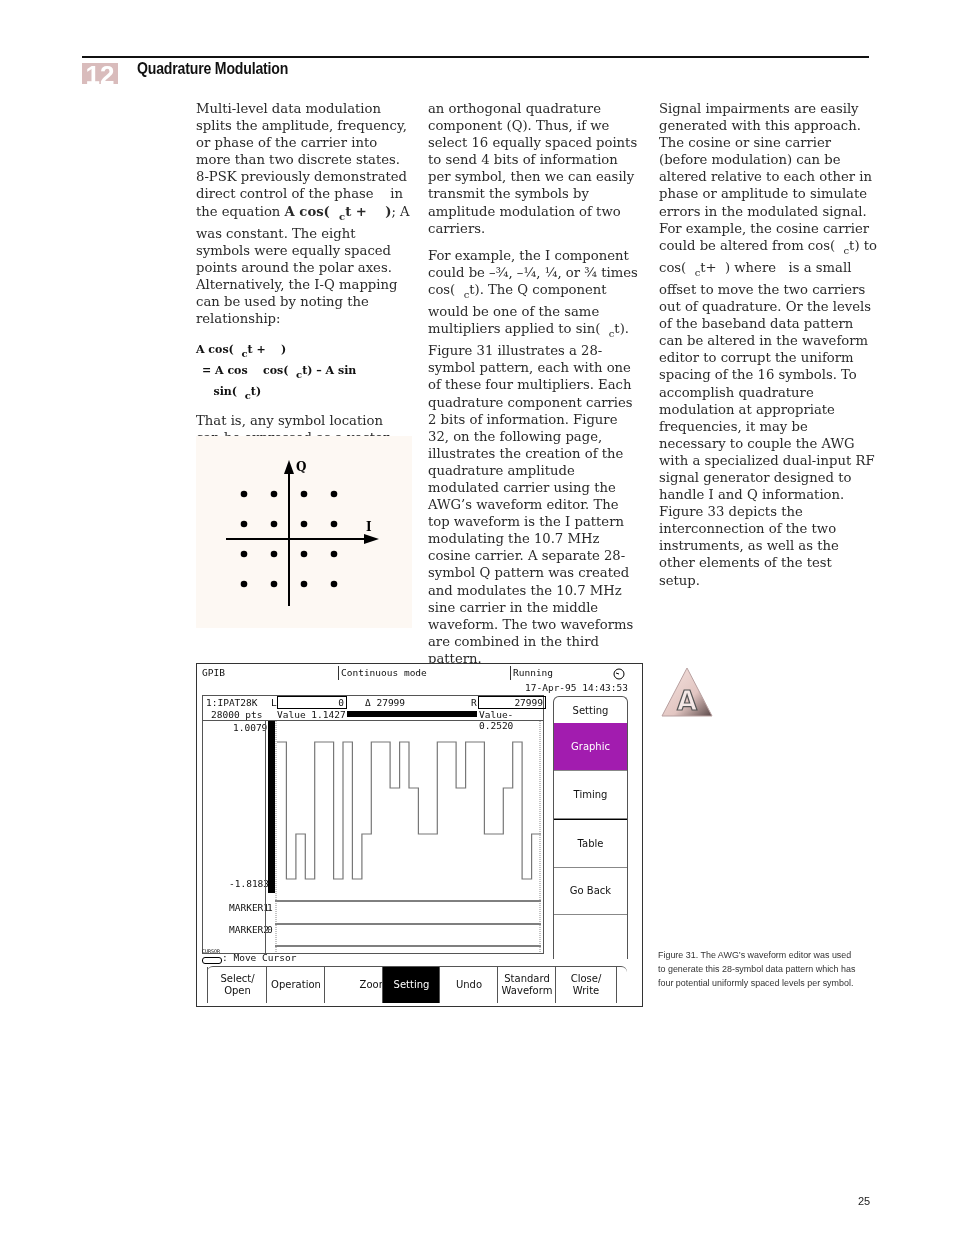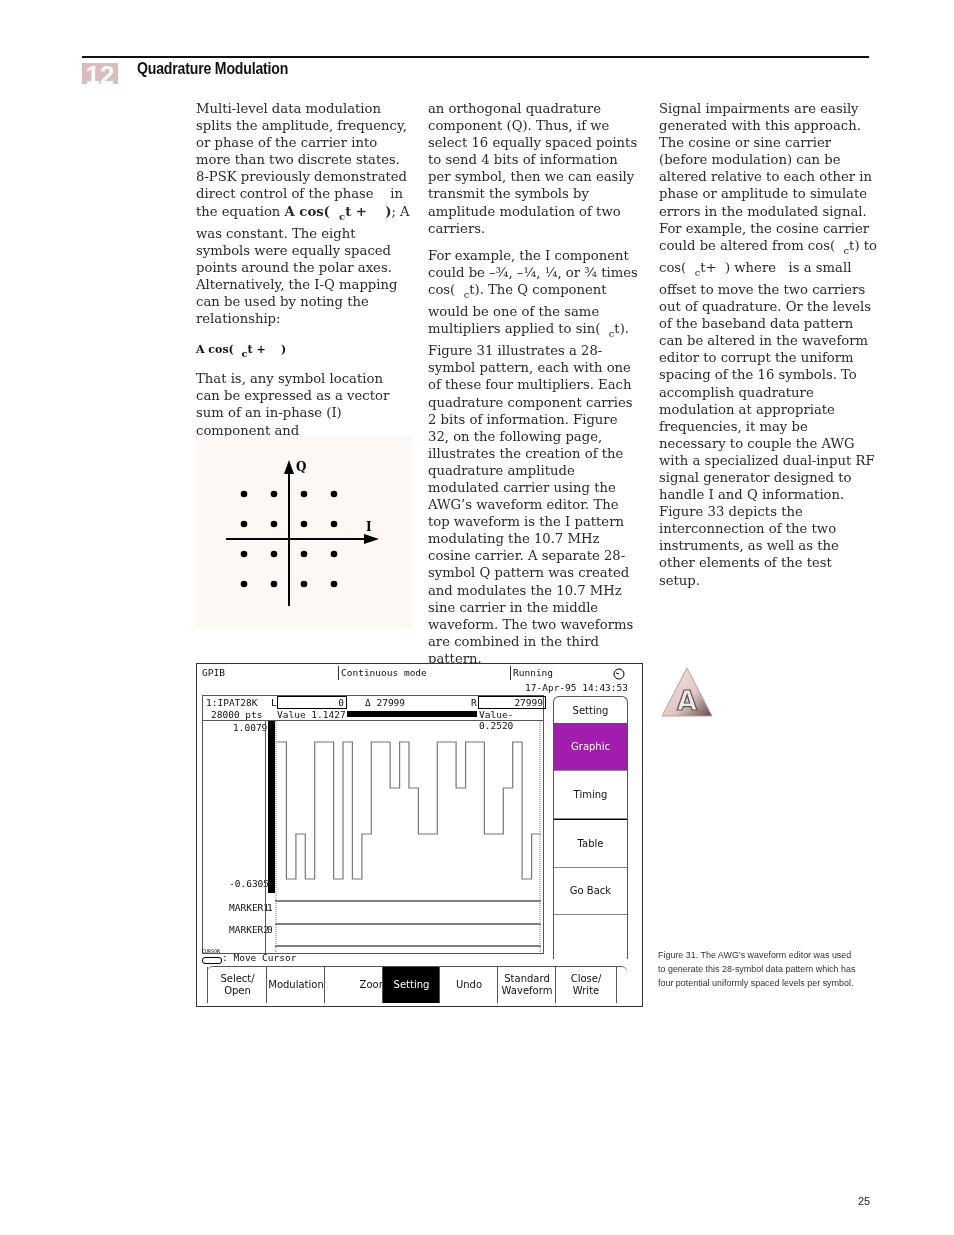--- a/index.html
+++ b/index.html
@@ -37,20 +37,21 @@
 <body>
 
 <div class="rule"></div>
 <div class="chap-num">12</div>
 <div class="chap-title">Quadrature Modulation</div>
 
 <div class="col col1">
   <p><span>Multi-level data modulation splits the amplitude, frequency, or phase of the carrier into more than two discrete states. 8-PSK previously demonstrated direct control of the phase &nbsp;&nbsp;&nbsp;in the equation </span><span class="b"><span>A cos(&nbsp;&nbsp;</span><sub class="c">c</sub><span>t + &nbsp;&nbsp;&nbsp;)</span></span><span>; A was constant. The eight symbols were equally spaced points around the polar axes. Alternatively, the I-Q mapping can be used by noting the relationship:</span></p>
   <div class="eq">
     <div><span>A cos(&nbsp;&nbsp;</span><sub class="c">c</sub><span>t + &nbsp;&nbsp;&nbsp;)</span></div>
+    <div class="l2"><span>= A cos &nbsp;&nbsp;&nbsp;cos(&nbsp;&nbsp;</span><sub class="c">c</sub><span>t) – A sin &nbsp;&nbsp;&nbsp;sin(&nbsp;&nbsp;</span><sub class="c">c</sub><span>t)</span></div>
   </div>
   <p>That is, any symbol location can be expressed as a vector sum of an in-phase (I) component and</p>
 </div>
 
 <div class="constellation">
   <svg width="216" height="192" viewBox="0 0 216 192">
     <line x1="93" y1="170" x2="93" y2="36" stroke="#000" stroke-width="2"></line>
     <polygon points="93,24 88,38 98,38" fill="#000"></polygon>
     <line x1="30" y1="103" x2="170" y2="103" stroke="#000" stroke-width="2"></line>
     <polygon points="183,103 168,98 168,108" fill="#000"></polygon>
@@ -108,21 +109,21 @@
     <span style="position:absolute;left:74px;top:13px">Value 1.1427</span>
     <span style="position:absolute;left:162px;top:1px">Δ 27999</span>
     <span style="position:absolute;left:268px;top:1px">R</span>
     <div style="position:absolute;left:275px;top:0px;width:66px;height:11px;border:1px solid #000;text-align:right;"><span style="padding-right:2px">27999</span></div>
     <div style="position:absolute;left:144px;top:15px;width:130px;height:6px;background:#000;"></div>
     <span style="position:absolute;left:276px;top:13px">Value-0.2520</span>
   </div>
 
   <div style="position:absolute;left:5px;top:56px;width:340px;height:232px;border:1px solid #555;border-top:1px solid #555;">
     <span style="position:absolute;left:30px;top:1px">1.0079</span>
-    <span style="position:absolute;left:26px;top:157px">-0.6305</span>
+    <span style="position:absolute;left:26px;top:157px">-1.8183</span>
     <span style="position:absolute;left:26px;top:181px">MARKER1</span>
     <span style="position:absolute;left:64px;top:181px">1</span>
     <span style="position:absolute;left:26px;top:203px">MARKER2</span>
     <span style="position:absolute;left:64px;top:203px">0</span>
     <div style="position:absolute;left:65px;top:0;width:7px;height:172px;background:#000;"></div>
     <div style="position:absolute;left:62px;top:0;width:1px;height:232px;background:#555;"></div>
     <svg id="wave-svg" style="position:absolute;left:72px;top:0" width="266" height="232">
       <line x1="0" y1="180" x2="266" y2="180" stroke="#000" stroke-width="1"></line>
       <line x1="0" y1="203" x2="266" y2="203" stroke="#000" stroke-width="1.2"></line>
       <line x1="0" y1="225" x2="266" y2="225" stroke="#000" stroke-width="1.2"></line>
@@ -141,21 +142,21 @@
     <div class="side-btn" style="top:0;height:26px;border-bottom:none;">Setting</div>
     <div class="side-btn active" style="top:26px;">Graphic</div>
     <div class="side-btn" style="top:74px;">Timing</div>
     <div class="side-btn" style="top:122px;border-top:1px solid #000;">Table</div>
     <div class="side-btn" style="top:170px;">Go Back</div>
   </div>
 
   <div class="bottom-bar">
     <div class="bot-btn" style="left:0;width:59px;white-space:pre;">Select/
 Open</div>
-    <div class="bot-btn" style="left:59px;width:58px;">Modulation</div>
+    <div class="bot-btn" style="left:59px;width:58px;">Operation</div>
     <div class="bot-btn" style="left:117px;width:58px;padding-left:20px;">Zoom</div>
     <div class="bot-btn active" style="left:175px;width:57px;">Setting</div>
     <div class="bot-btn" style="left:232px;width:58px;">Undo</div>
     <div class="bot-btn" style="left:290px;width:58px;white-space:pre;">Standard
 Waveform</div>
     <div class="bot-btn" style="left:348px;width:60px;white-space:pre;border-right:1px solid #555;">Close/
 Write</div>
   </div>
 </div>
 

